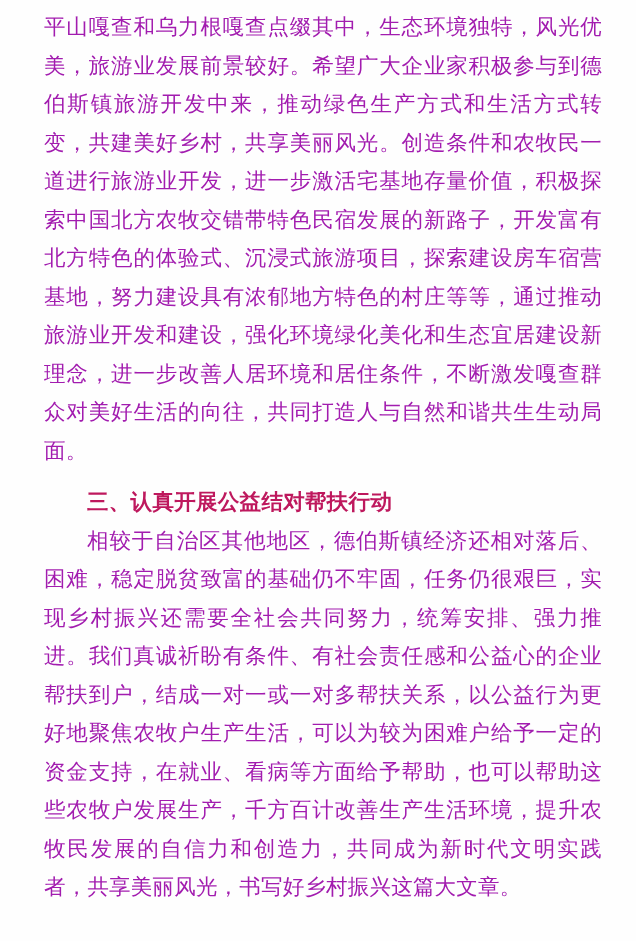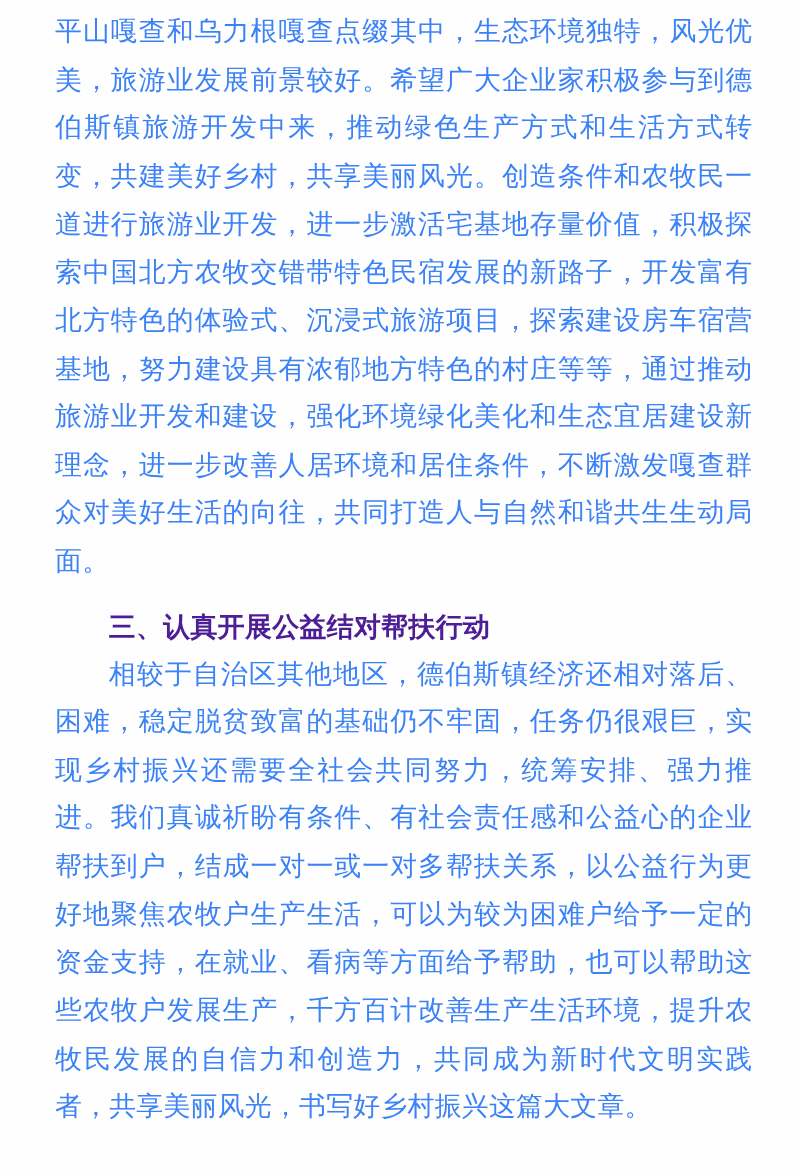--- a/index.html
+++ b/index.html
@@ -17,35 +17,35 @@
     position: relative;
     width: 636px;
     height: 941px;
     background: #fefefe;
     box-sizing: border-box;
     padding: 8px 34px 0 44px;
   }
   .para {
     font-size: 21.5px;
     line-height: 38.5px;
-    color: #3b82f6;
+    color: #a21caf;
     text-align: justify;
     text-justify: inter-ideograph;
     margin: 0 0 0 0;
     letter-spacing: 0.2px;
-    font-family: Liberation Mono, monospace;
+    font-family: Liberation Sans, sans-serif;
   }
   .para.indent {
     text-indent: 2em;
   }
   .heading {
     font-size: 21.5px;
     line-height: 38.5px;
     font-weight: bold;
-    color: #4c1d95;
+    color: #be185d;
     text-indent: 2em;
     margin: 6px 0 0 0;
     letter-spacing: 0.3px;
     font-family: "Liberation Sans", "DejaVu Sans", sans-serif;
   }
   .spacer-small { height: 7px; }
 </style>
 </head>
 <body>
 

